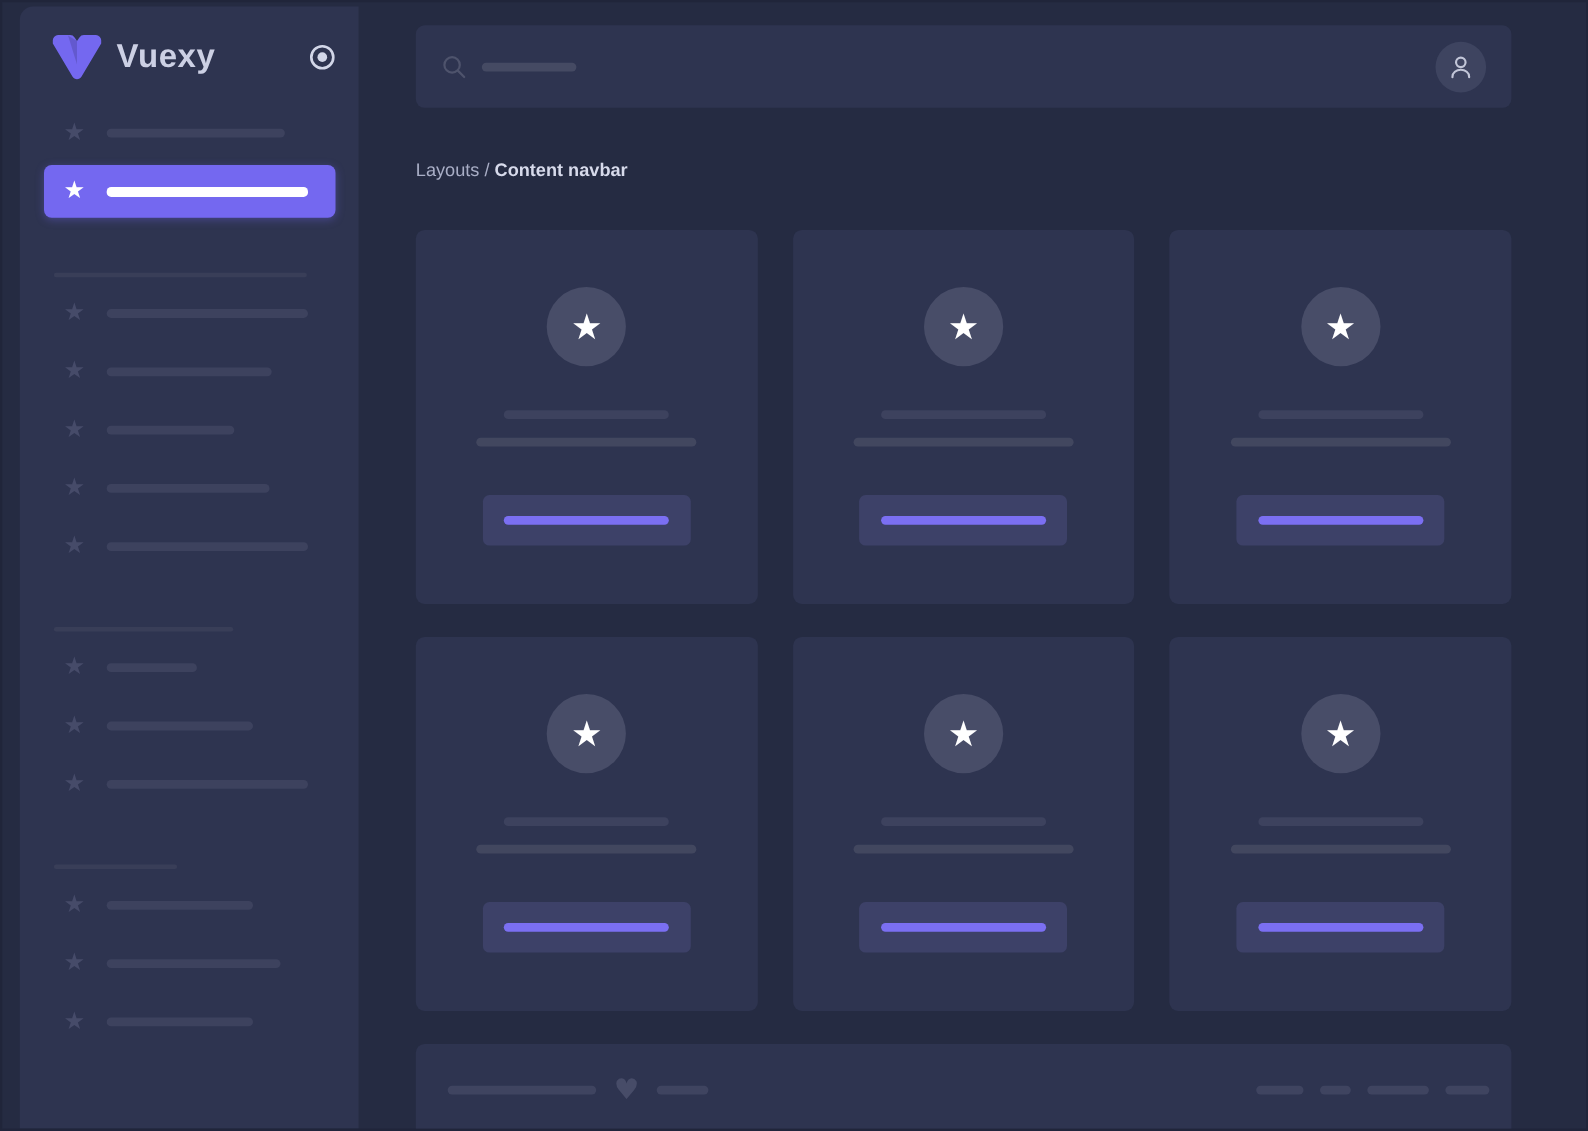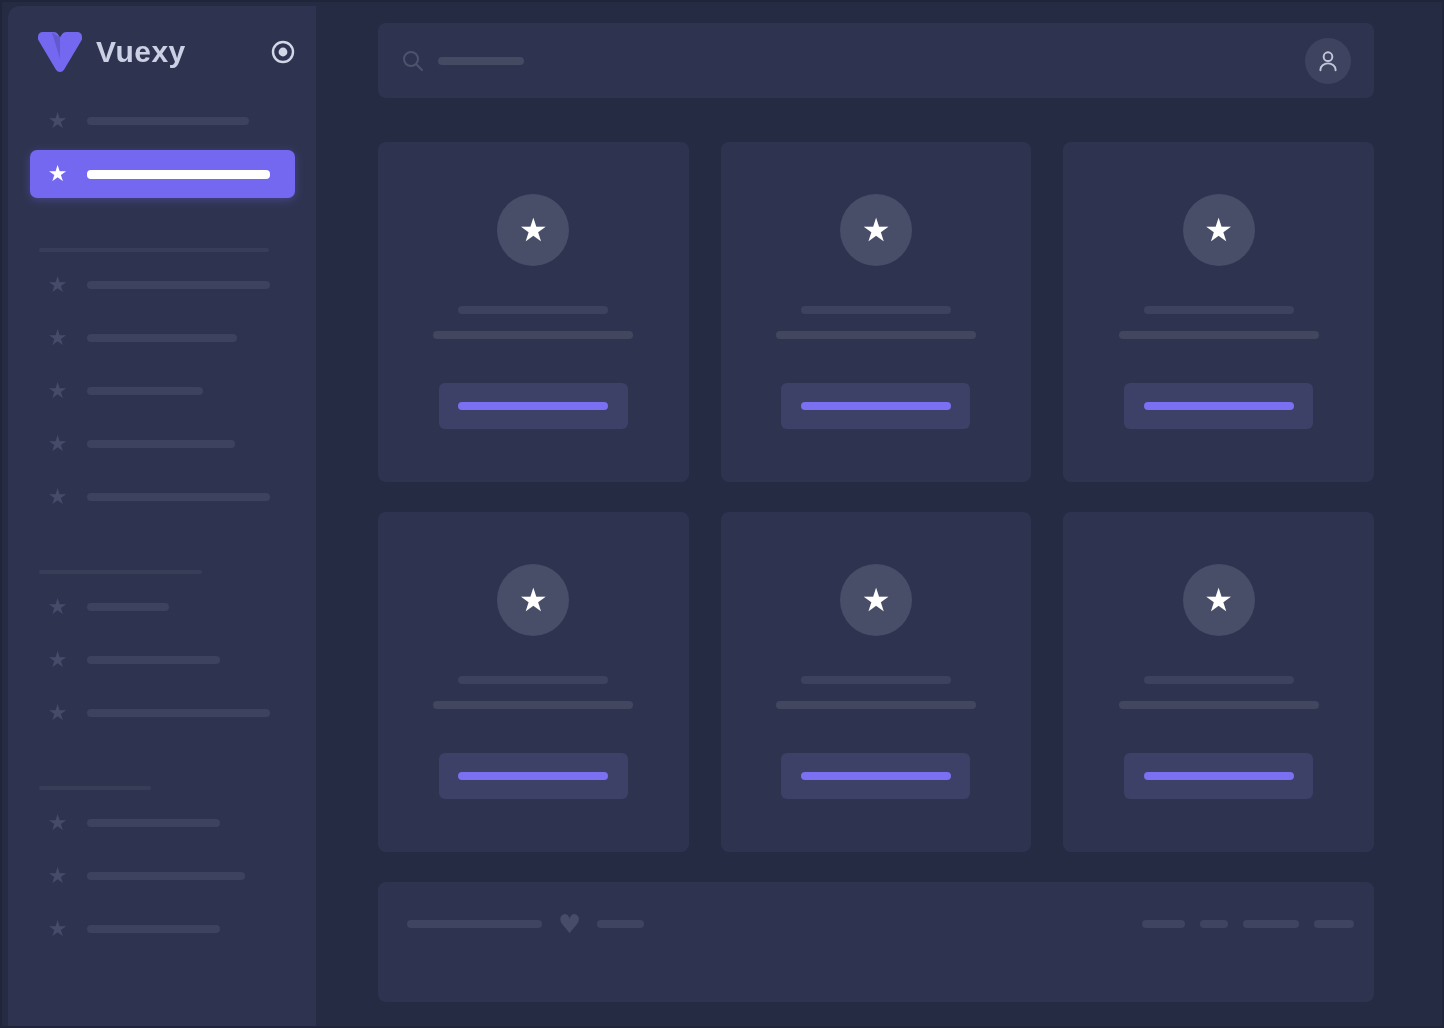--- a/index.html
+++ b/index.html
@@ -6,21 +6,21 @@
   html,body { width:1444px; height:1028px; }
   body { font-family:"Liberation Sans", sans-serif; background:#20253a; }
 
   .viewport{
     position:relative; width:1444px; height:1028px;
     background:#252b42; border:2px solid #20253a; overflow:hidden;
   }
 
   
   .sidebar{
-    position:absolute; left:6px; top:4px; bottom:0; width:308px;
+    position:absolute; left:16px; top:4px; bottom:0; width:308px;
     background:#2e3450; border-radius:12px 0 0 0;
     display:flex; flex-direction:column;
   }
   .logo-row{ display:flex; align-items:center; margin:22px 20px 0 26px; height:48px; }
   .logo-mark{ width:52px; height:44px; flex:none; }
   .brand{ margin-left:10px; font-size:30px; font-weight:bold; letter-spacing:.5px; color:#ccd0e4; }
   .toggle{ margin-left:auto; width:26px; height:26px; cursor:pointer; }
 
   .menu{ display:flex; flex-direction:column; margin-top:31px; }
   .r-item{ display:flex; align-items:center; height:28px; margin:0 0 25px 37px; cursor:pointer; }
@@ -178,20 +178,23 @@
         <div class="search-bar"></div>
       </div>
       <div class="avatar">
         <svg width="26" height="26" viewBox="0 0 24 24">
           <circle cx="12" cy="8" r="4" fill="none" stroke="#c2c6d8" stroke-width="1.8"></circle>
           <path d="M5 20.5 v-0.5 a7 5.8 0 0 1 14 0 v0.5" fill="none" stroke="#c2c6d8" stroke-width="1.8" stroke-linecap="round"></path>
         </svg>
       </div>
     </div>
 
+    <div class="breadcrumb">
+      <span>Layouts</span><span> / </span><span class="page">Content navbar</span>
+    </div>
 
     <div class="grid">
         <div class="card">
           <div class="card-avatar">
             <span>★</span>
           </div>
           <div class="card-bar b1" style="width: 150px;"></div>
           <div class="card-bar b2" style="width: 200px;"></div>
           <div class="card-btn">
             <div class="btn-bar" style="width: 150px;"></div>

